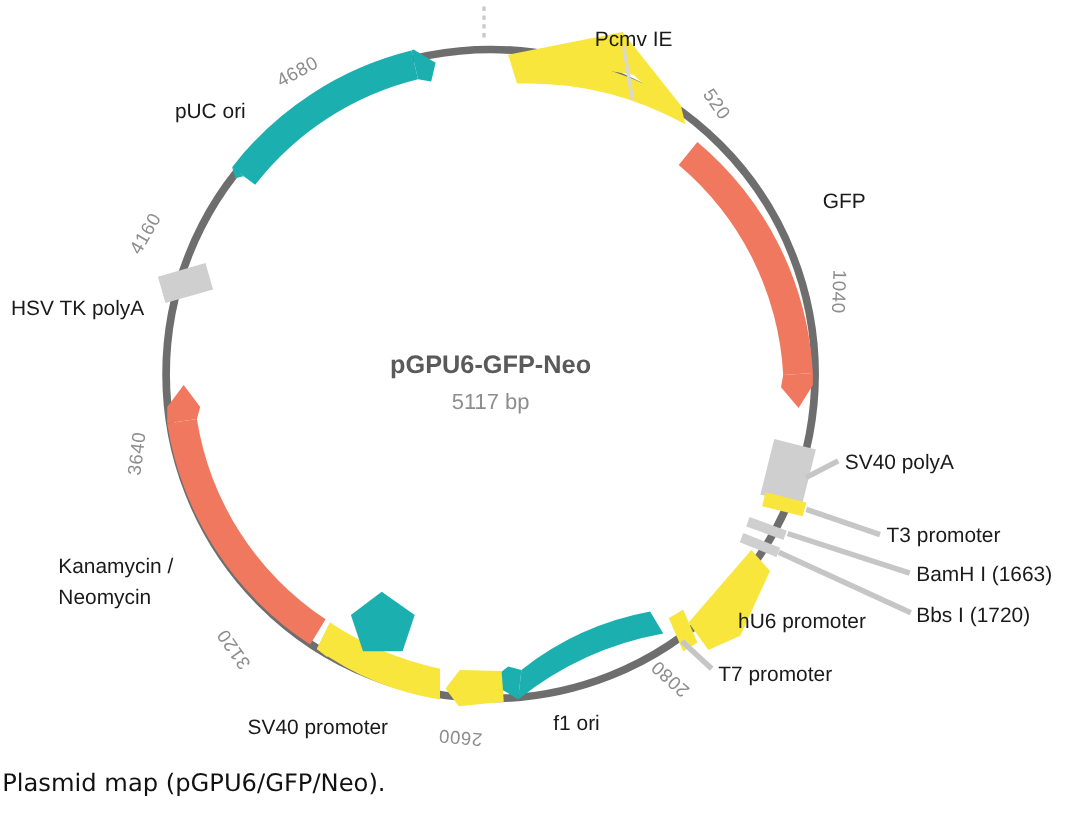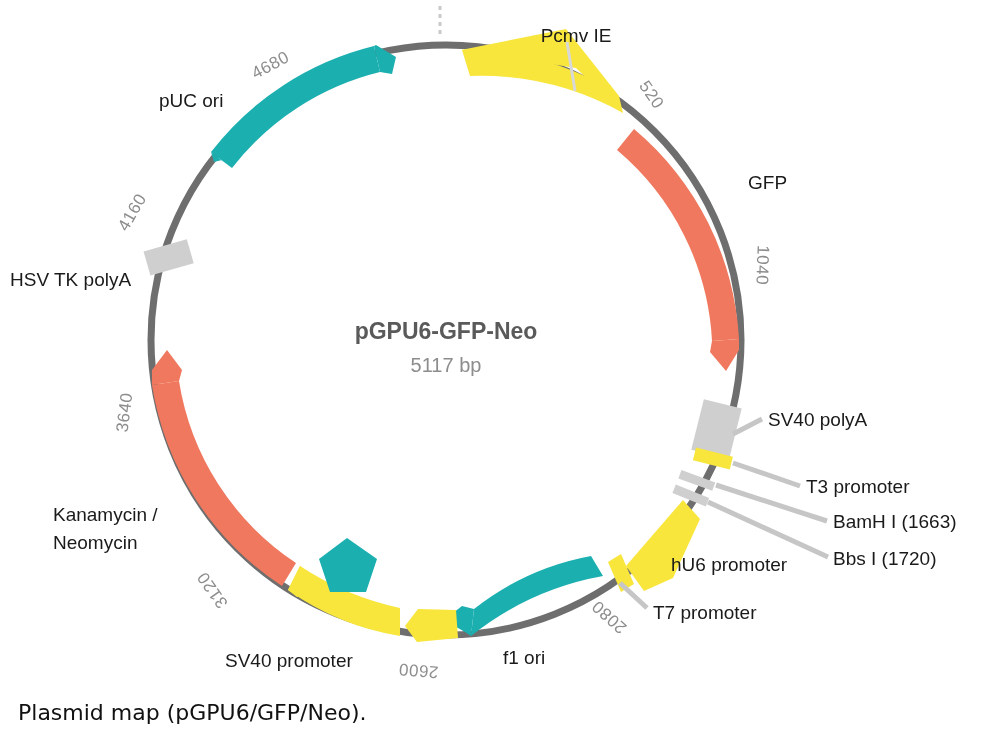--- a/index.html
+++ b/index.html
@@ -31,21 +31,21 @@
     fill: #5a5a5a;
   }
   .center-sub {
     font-family: "Liberation Sans", sans-serif;
     font-size: 20px;
     fill: #8d8d8d;
   }
   .leader { stroke: #c6c6c6; stroke-width: 5; stroke-linecap: butt; }
   .caption {
     position: absolute;
-    left: 18px;
+    left: 2px;
     top: 700px;
     font-family: "DejaVu Sans", sans-serif;
     font-size: 22px;
     color: #111111;
     white-space: nowrap;
   }
 </style>
 </head>
 <body>
 

